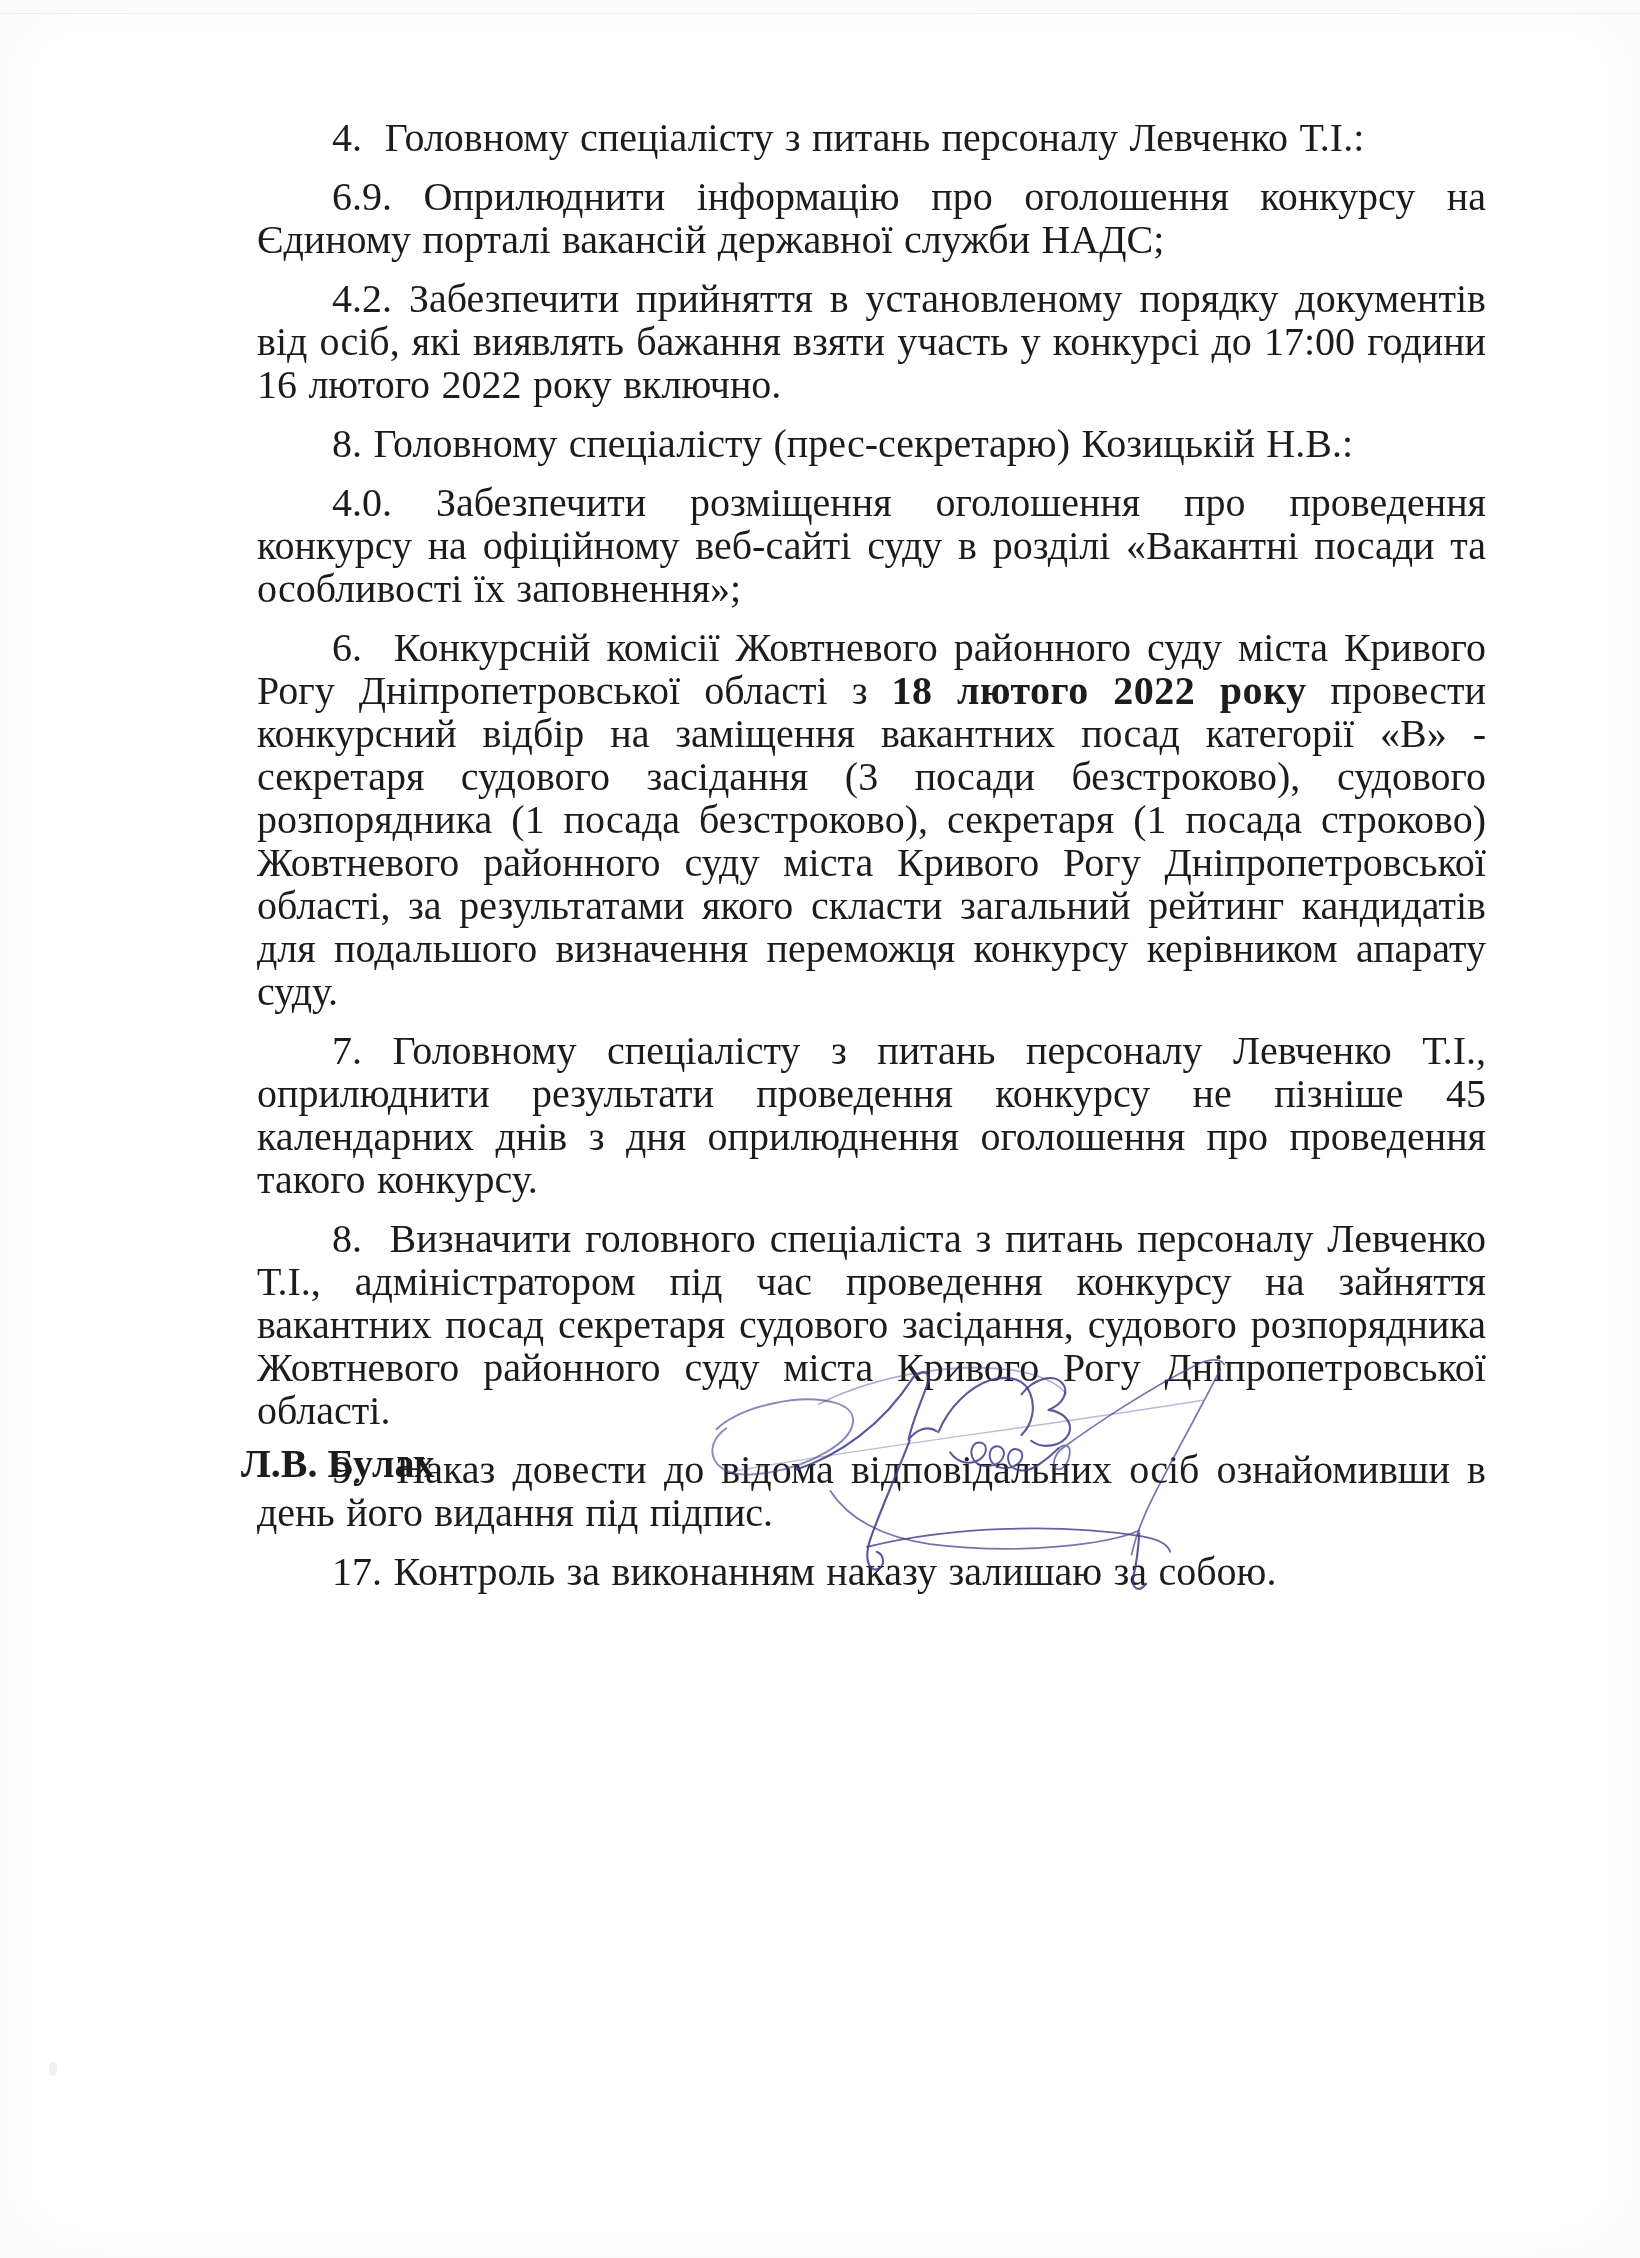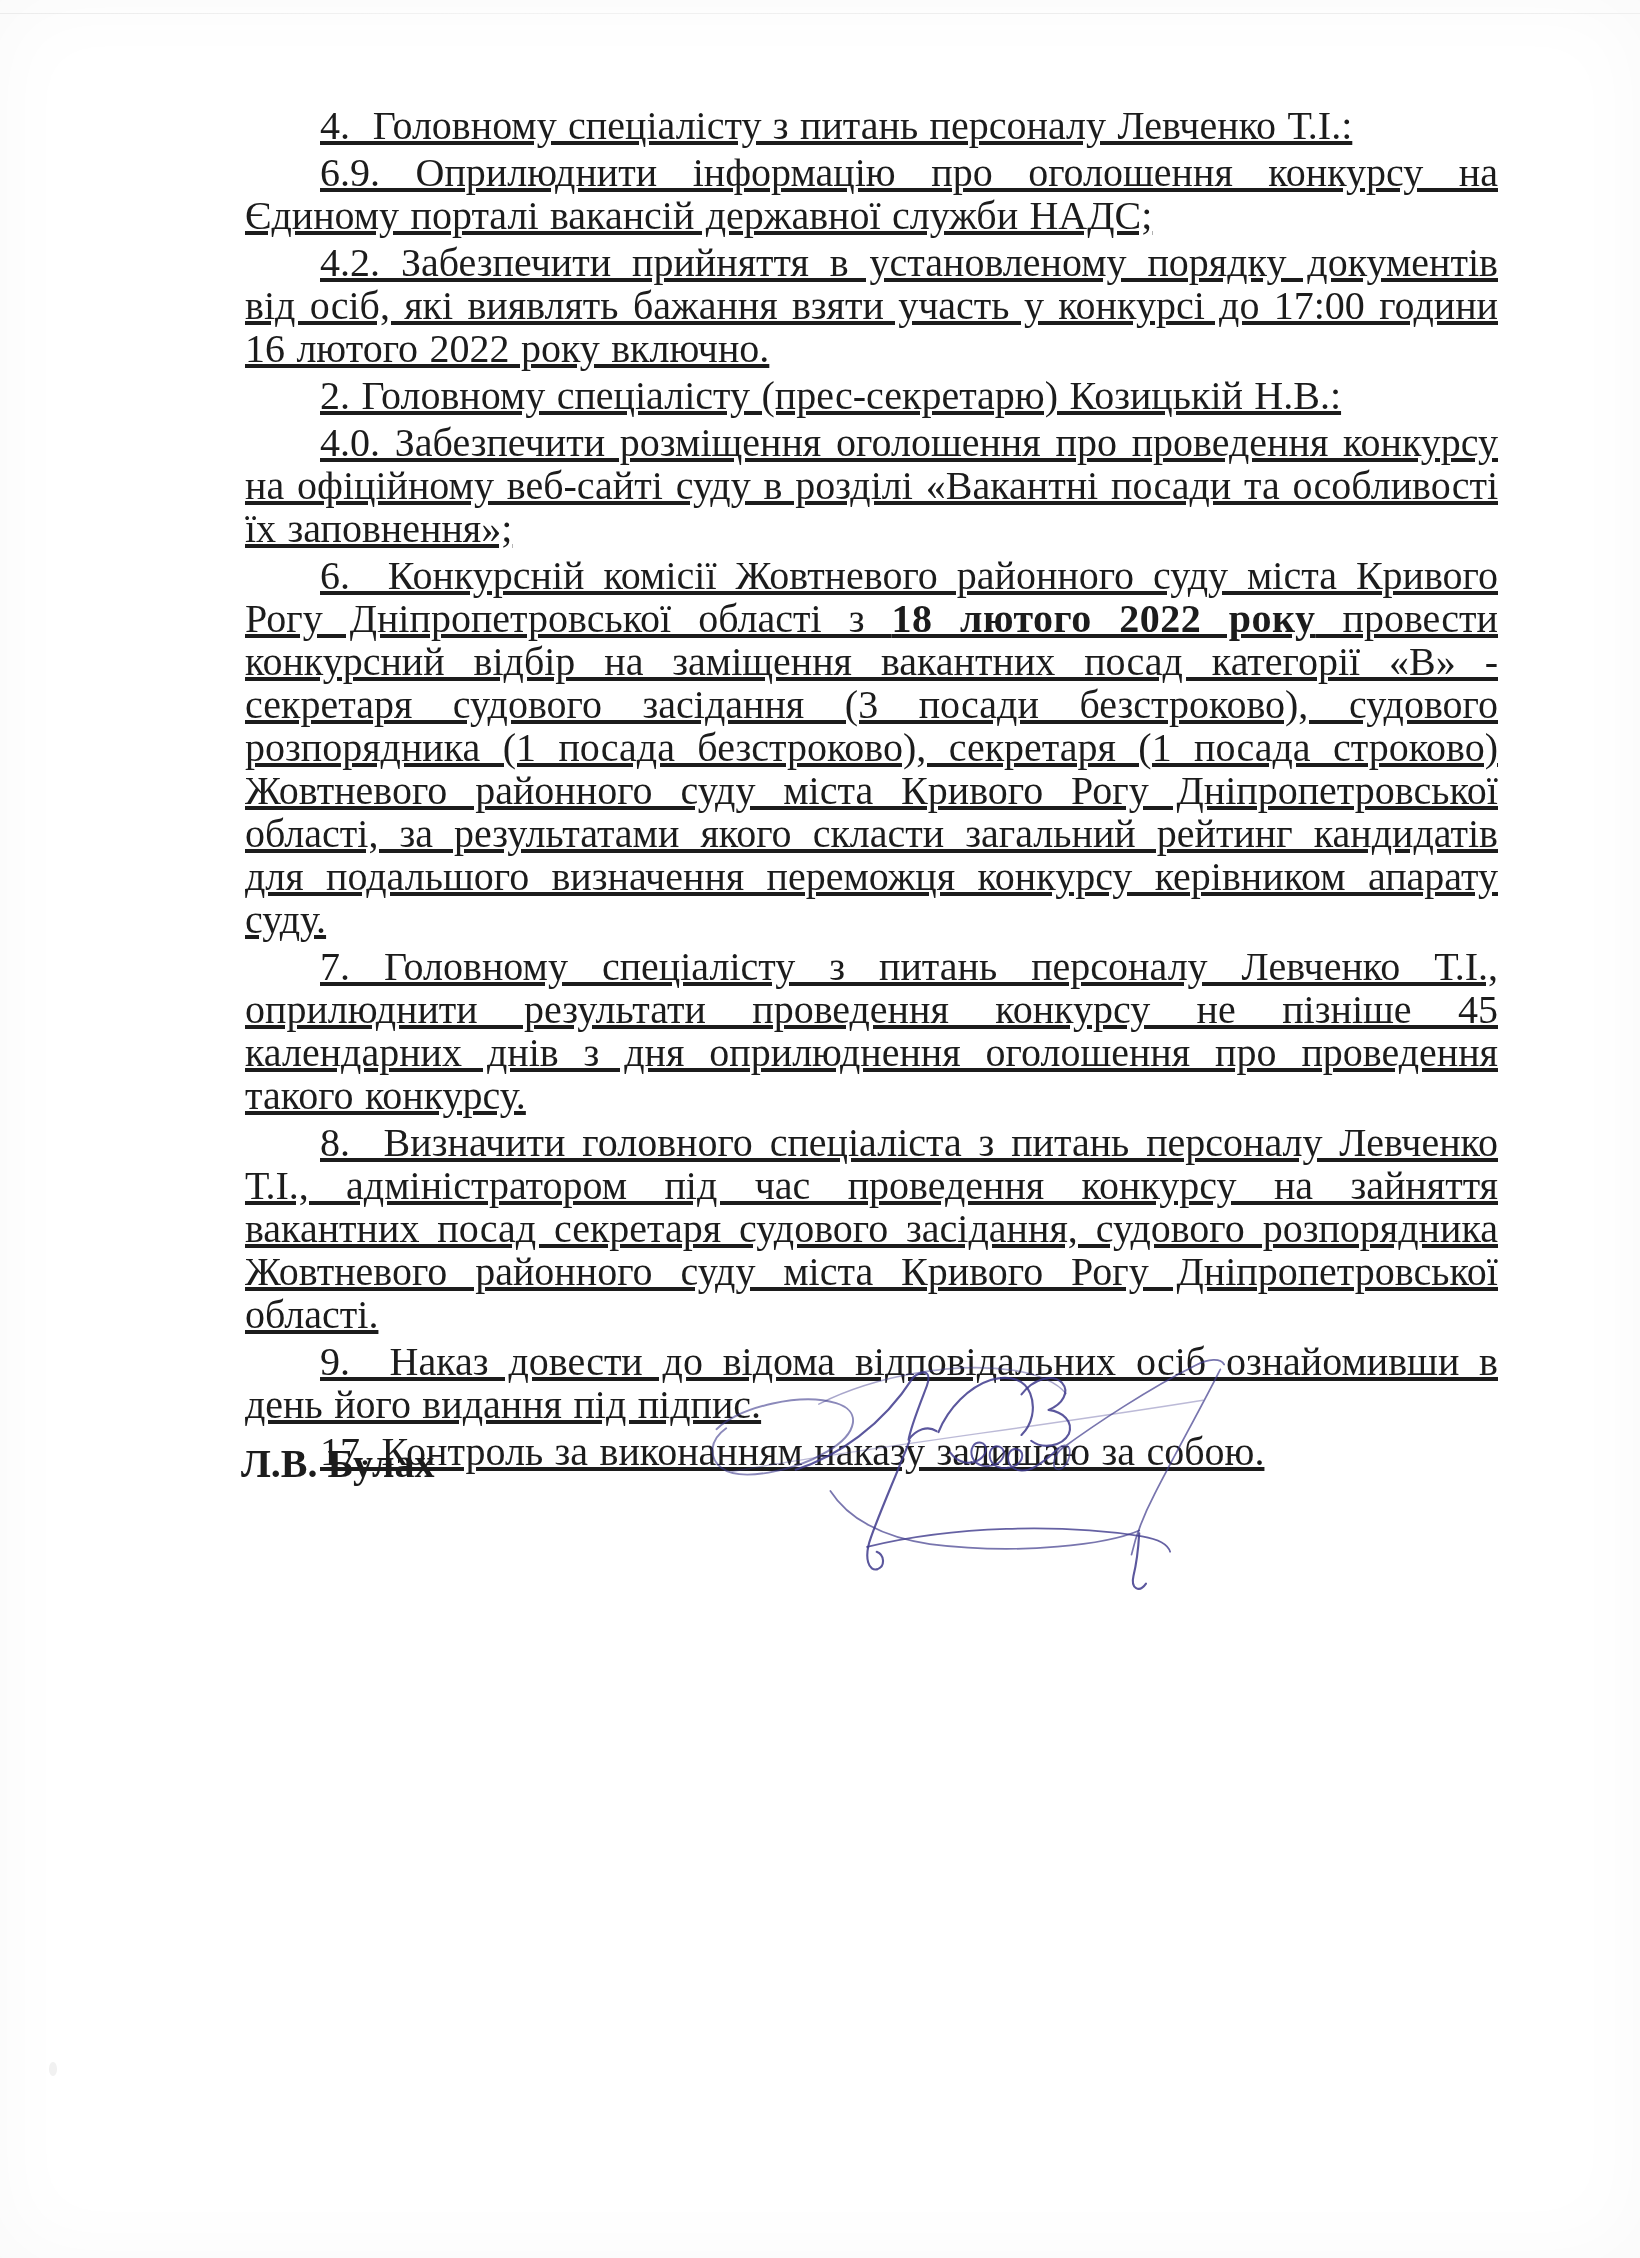--- a/index.html
+++ b/index.html
@@ -19,21 +19,21 @@
   }
   .scan-speck{
     position:absolute;left:49px;top:2062px;width:7.7px;height:13.5px;
     background:#f1f1f1;border-radius:50%;
   }
   .doc{
     position:absolute;left:241px;top:100px;width:1261px;
     font-size:40px;line-height:43px;text-align:justify;
     word-spacing:1.4px;
   }
-  .para{margin:4px;text-indent:75px;text-decoration:underline;}
+  .para{margin:16px;text-indent:75px;}
   .para b{font-weight:bold;letter-spacing:0.5px;}
   .sig-row{
     position:absolute;left:241px;top:1442px;width:1261px;
     display:flex;justify-content:space-between;align-items:baseline;
     font-size:40px;font-weight:bold;line-height:43px;
   }
   .sig-name{padding-right:33px;}
   .signature-svg{
     position:absolute;left:703px;top:1344px;width:526px;height:319px;
     pointer-events:none;
@@ -45,21 +45,21 @@
 </head>
 <body>
 
 <div class="page">
   <div class="scan-edge-top"></div>
 
   <main class="doc">
     <p class="para">4.&nbsp; Головному спеціалісту з питань персоналу Левченко Т.І.:</p>
     <p class="para">6.9. Оприлюднити інформацію про оголошення конкурсу на Єдиному порталі вакансій державної служби НАДС;</p>
     <p class="para">4.2. Забезпечити прийняття в установленому порядку документів від осіб, які виявлять бажання взяти участь у конкурсі до 17:00 години 16 лютого 2022 року включно.</p>
-    <p class="para">2. Головному спеціалісту (прес-секретарю) Козицькій Н.В.:</p>
+    <p class="para">8. Головному спеціалісту (прес-секретарю) Козицькій Н.В.:</p>
     <p class="para">4.0. Забезпечити розміщення оголошення про проведення конкурсу на офіційному веб-сайті суду в розділі «Вакантні посади та особливості їх заповнення»;</p>
     <p class="para"><span>6.&nbsp; Конкурсній комісії Жовтневого районного суду міста Кривого Рогу Дніпропетровської області з </span><b>18 лютого 2022 року</b><span> провести конкурсний відбір на заміщення вакантних посад категорії «В» - секретаря судового засідання (3 посади безстроково), судового розпорядника (1 посада безстроково), секретаря (1 посада строково) Жовтневого районного суду міста Кривого Рогу Дніпропетровської області, за результатами якого скласти загальний рейтинг кандидатів для подальшого визначення переможця конкурсу керівником апарату суду.</span></p>
     <p class="para">7. Головному спеціалісту з питань персоналу Левченко Т.І., оприлюднити результати проведення конкурсу не пізніше 45 календарних днів з дня оприлюднення оголошення про проведення такого конкурсу.</p>
     <p class="para">8.&nbsp; Визначити головного спеціаліста з питань персоналу Левченко Т.І., адміністратором під час проведення конкурсу на зайняття вакантних посад секретаря судового засідання, судового розпорядника Жовтневого районного суду міста Кривого Рогу Дніпропетровської області.</p>
     <p class="para">9.&nbsp; Наказ довести до відома відповідальних осіб ознайомивши в день його видання під підпис.</p>
     <p class="para">17. Контроль за виконанням наказу залишаю за собою.</p>
   </main>
 
   <div class="sig-row">
     <span class="sig-name">Л.В. Булах</span>

